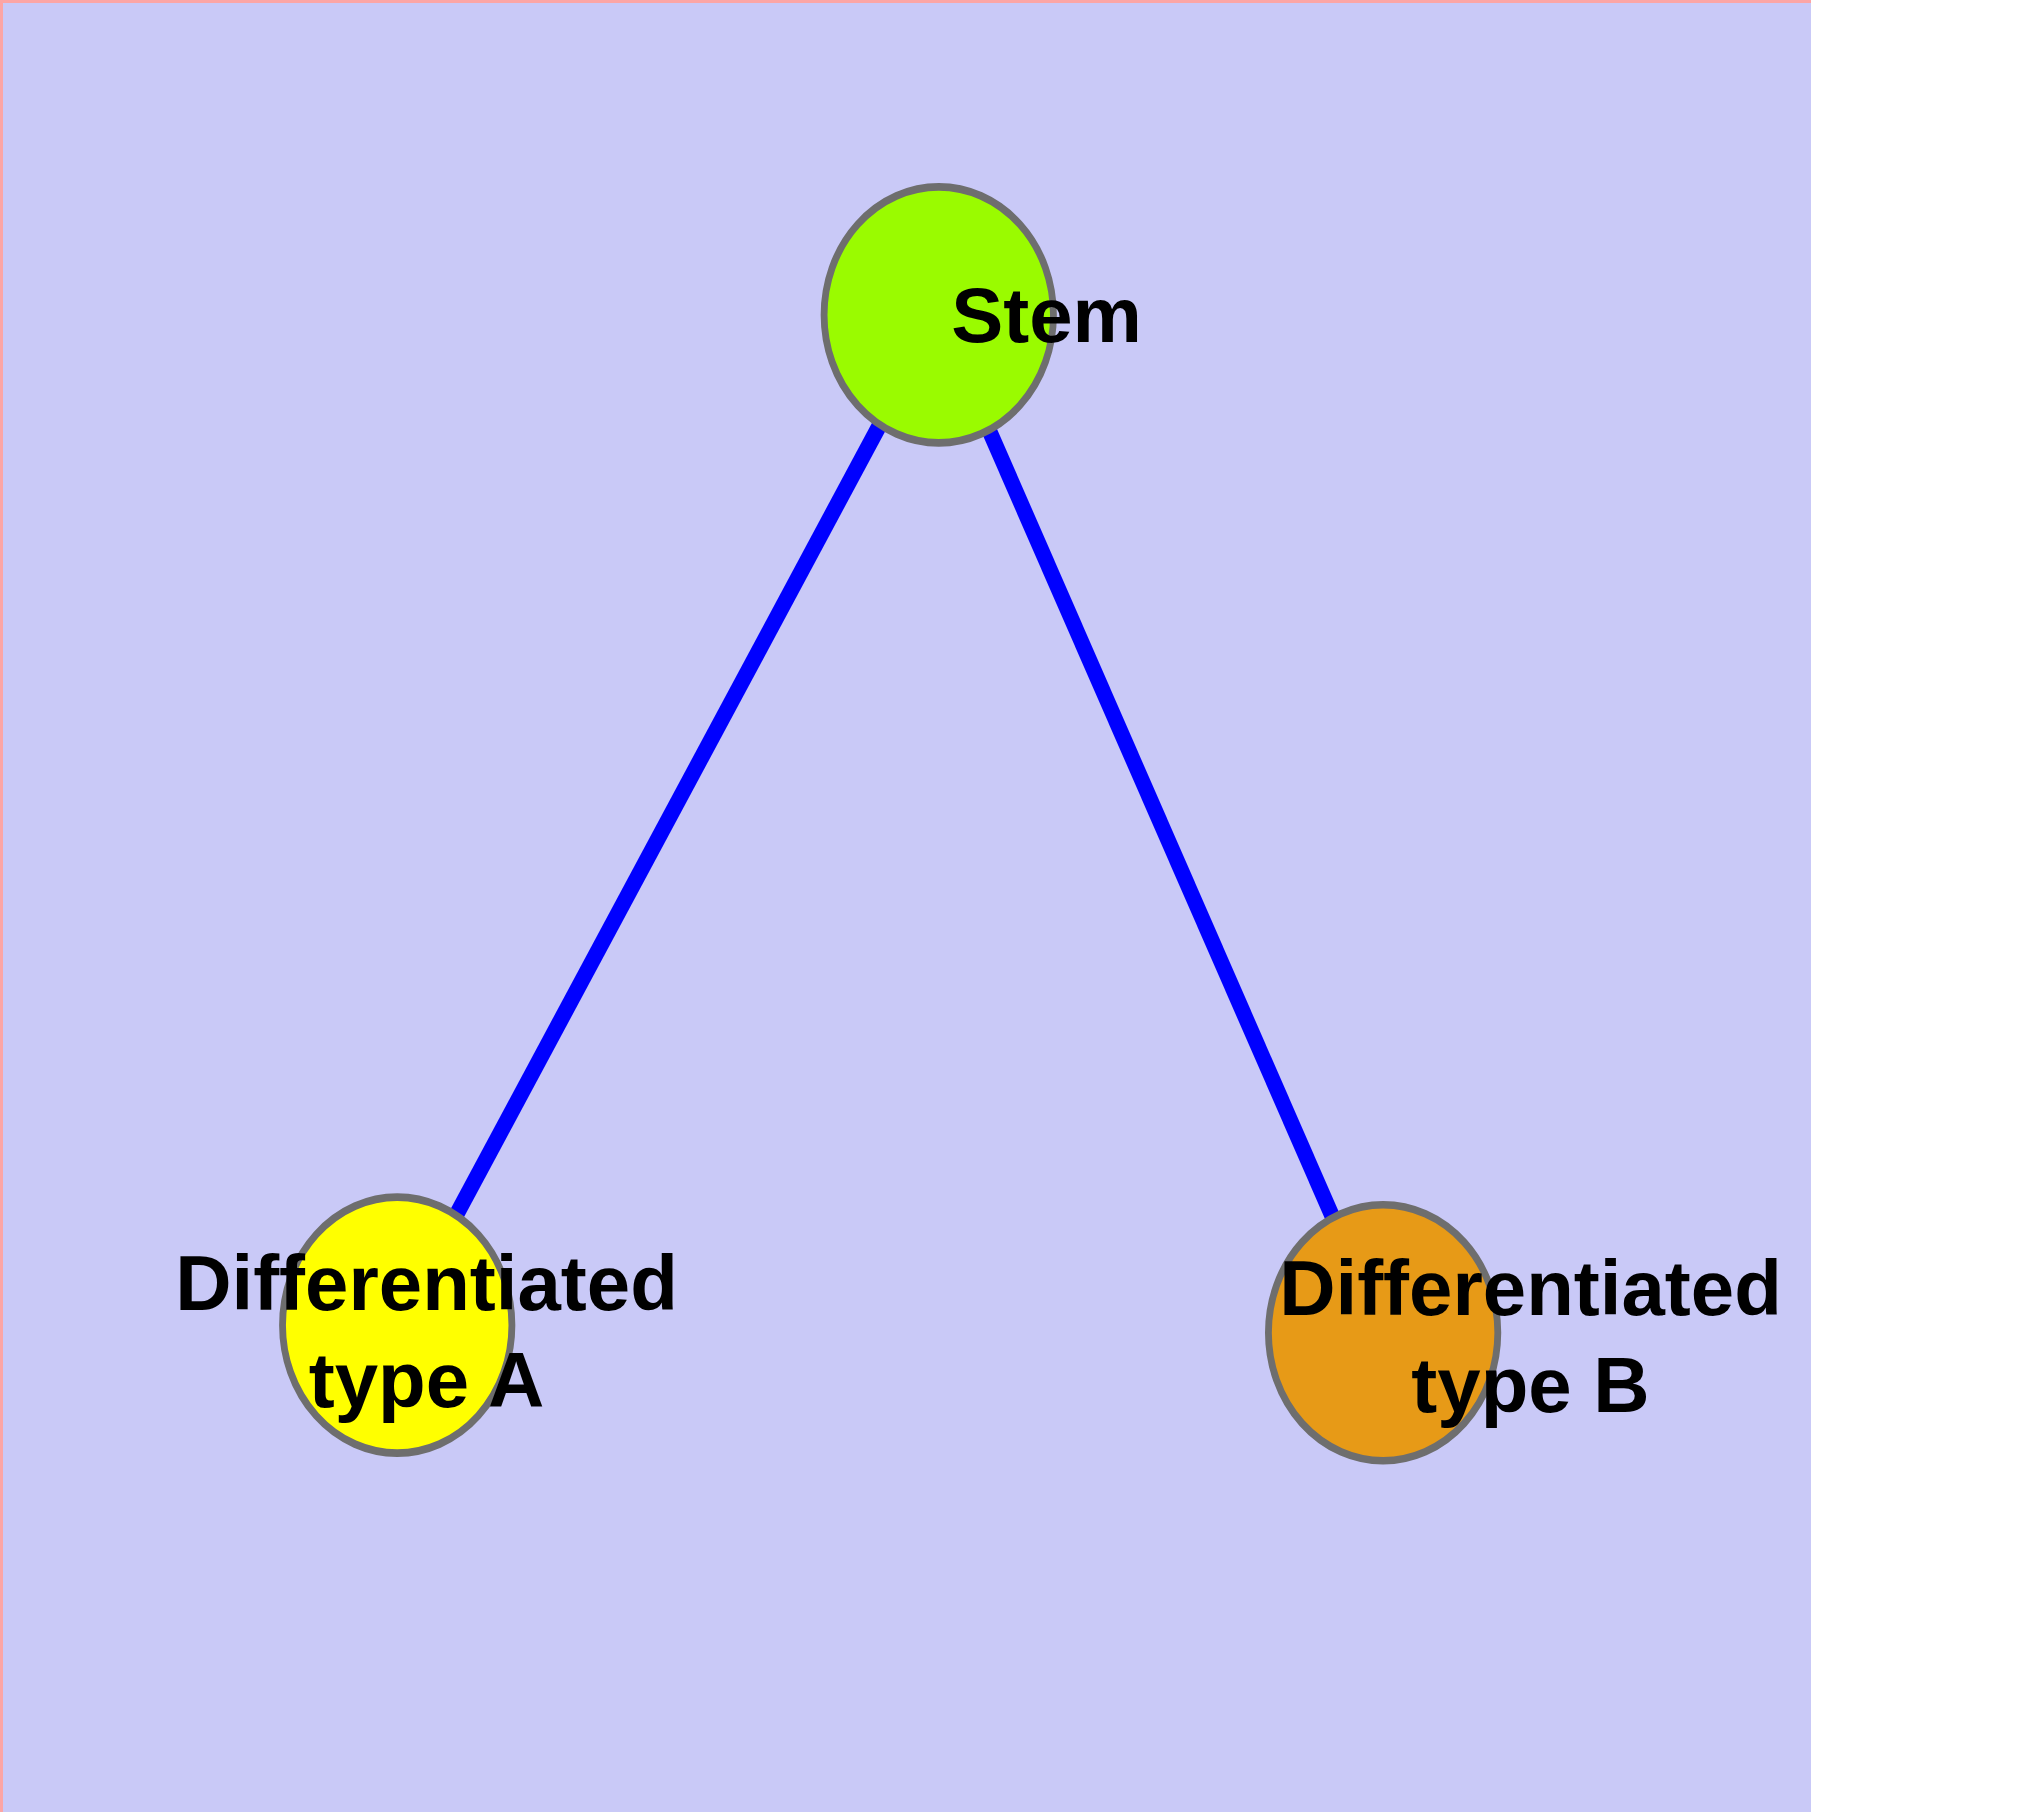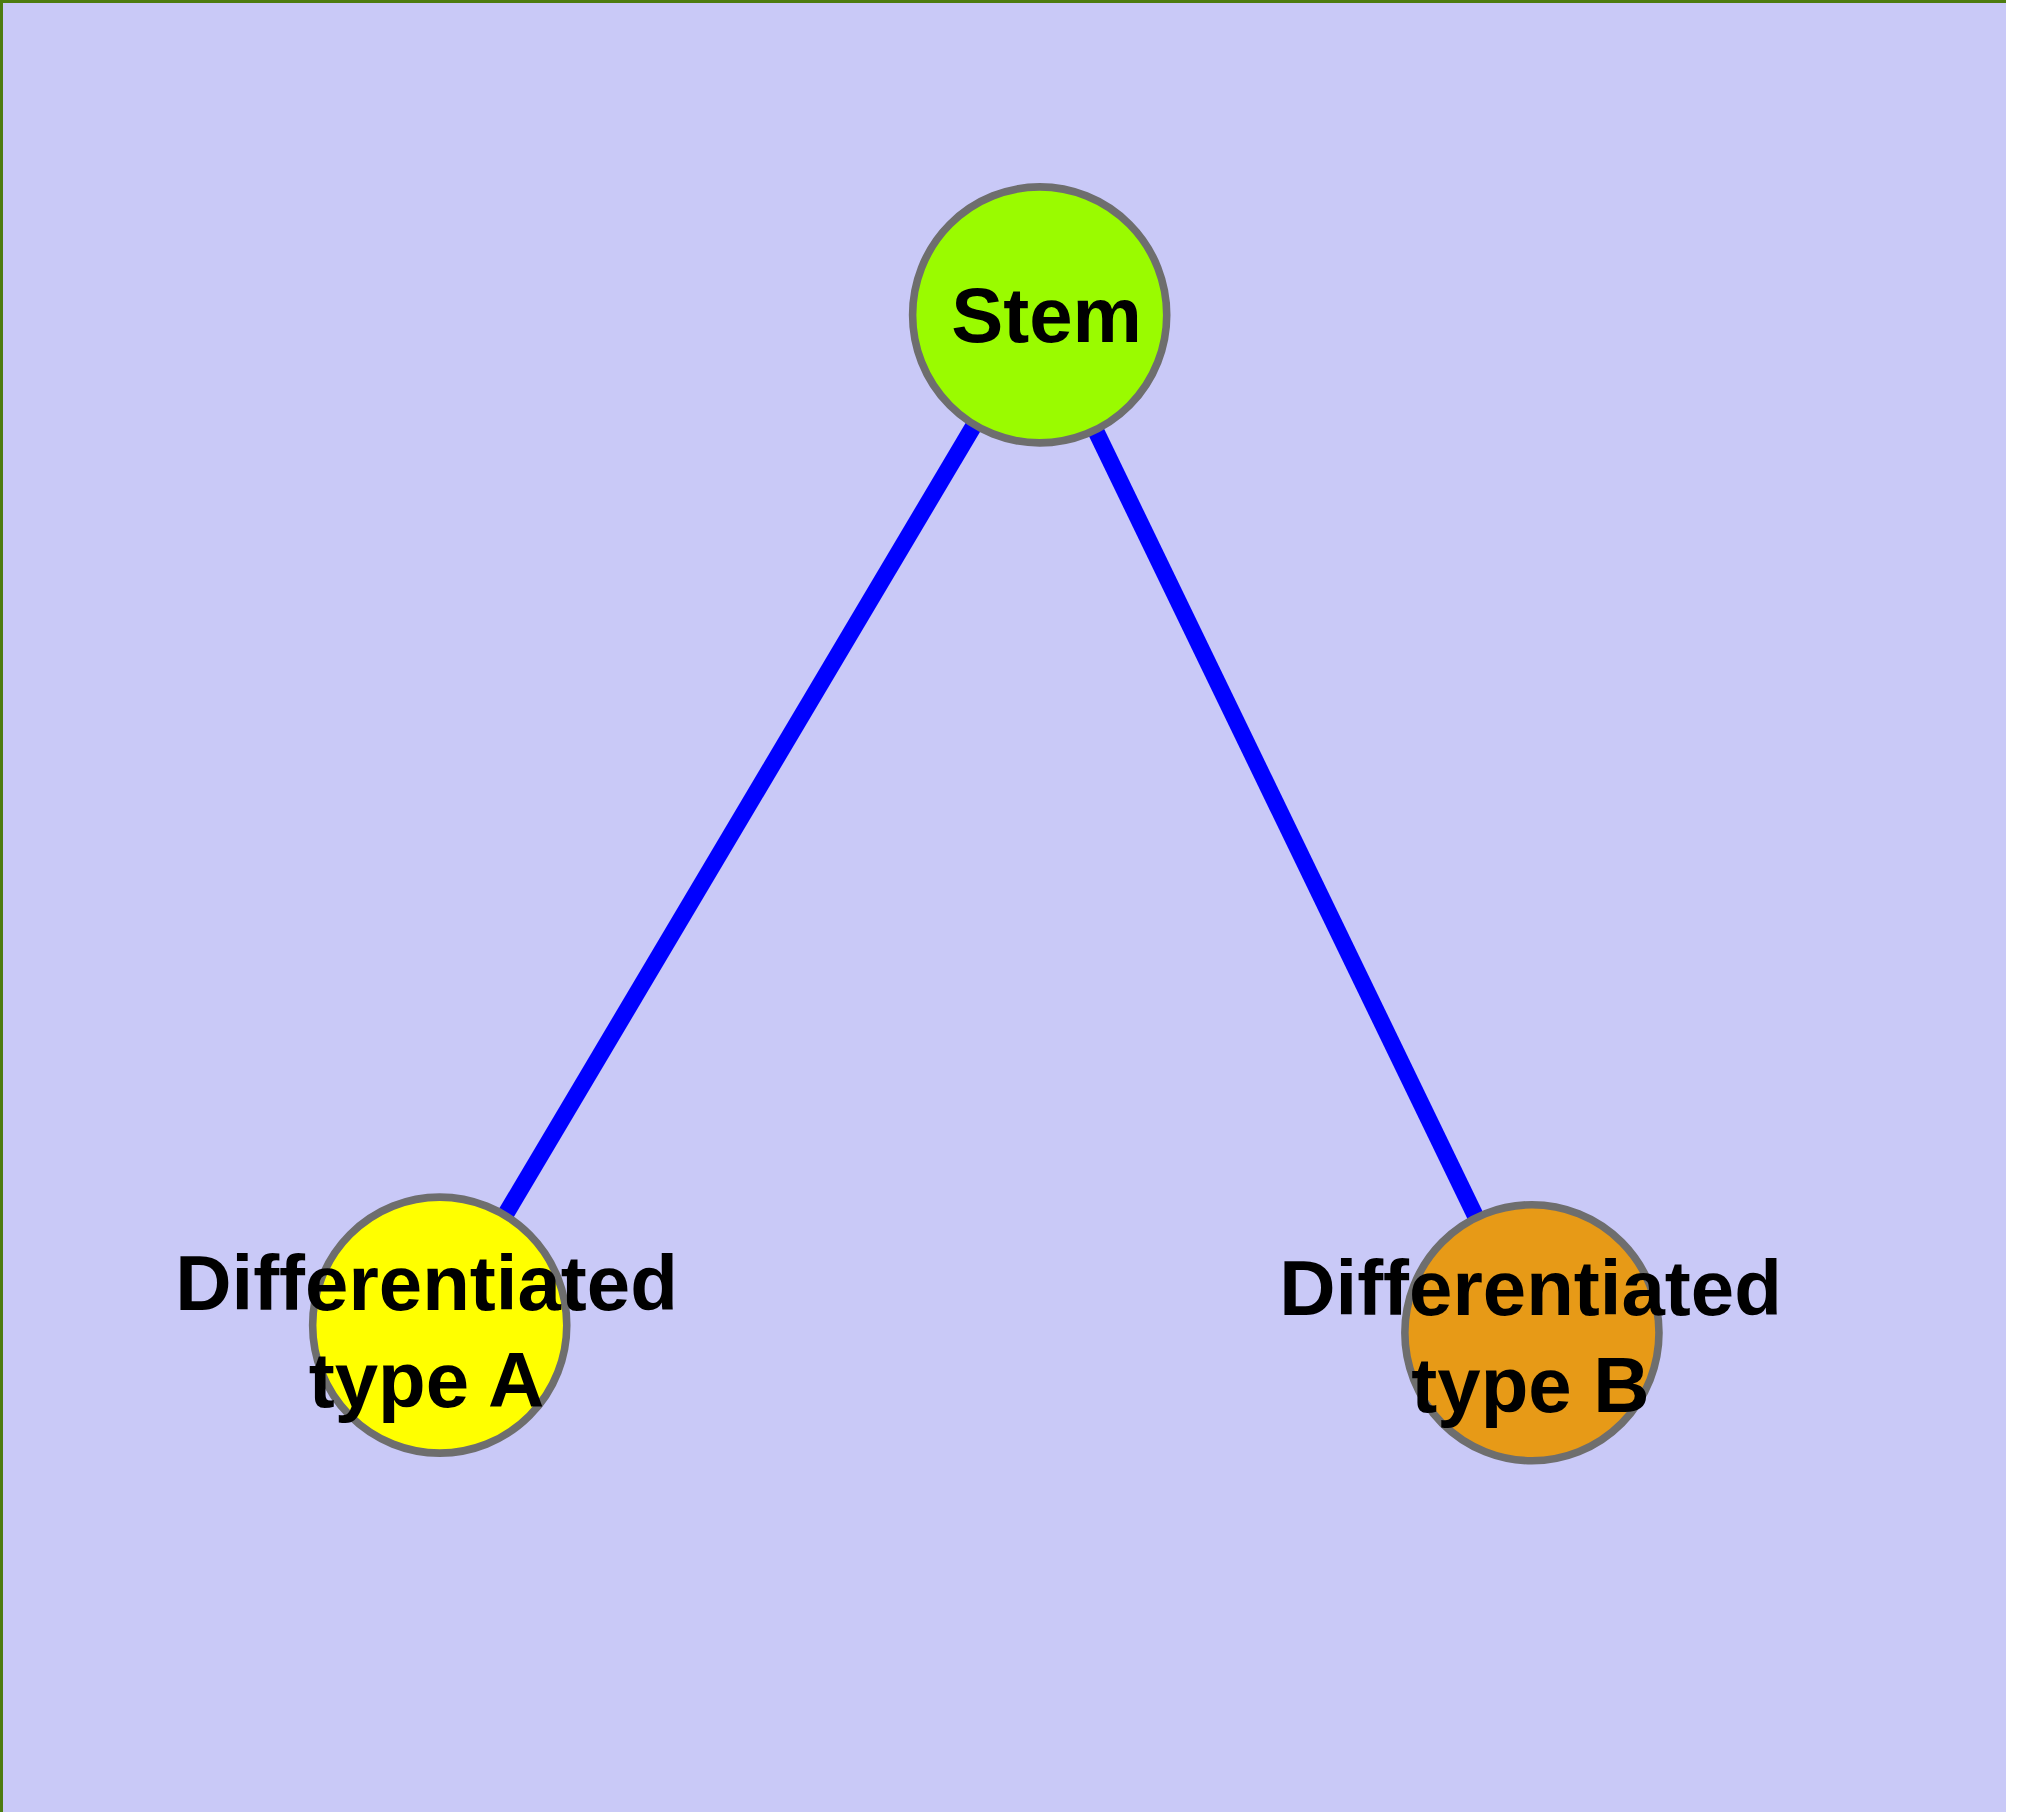--- a/index.html
+++ b/index.html
@@ -3,23 +3,23 @@
 <meta charset="utf-8">
 <style>
   html, body {
     margin: 0;
     padding: 0;
     background: #ffffff;
     font-family: "Liberation Sans", "DejaVu Sans", sans-serif;
   }
   #stage {
     position: relative;
-    width: 2006px;
+    width: 1811px;
     height: 1812px;
-    background: #4d7c0f;
+    background: #fca5a5;
     overflow: hidden;
   }
   
   #canvas {
     position: absolute;
     left: 2.5px;
     top: 3.4px;
     right: 0;
     bottom: 0;
     background: var(--bg, #C9C9F7);

